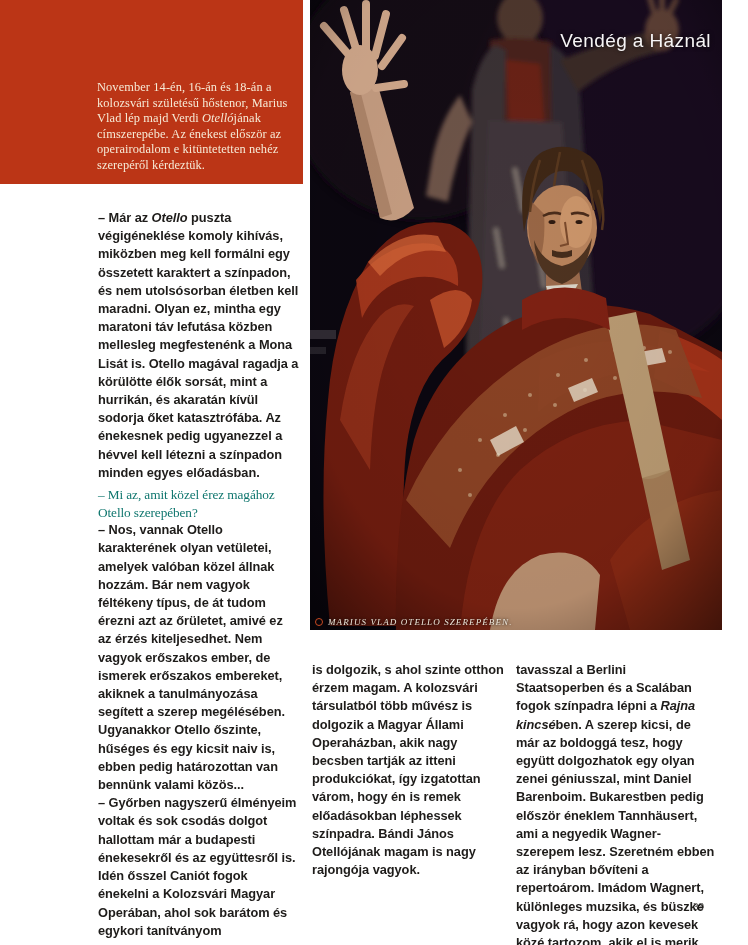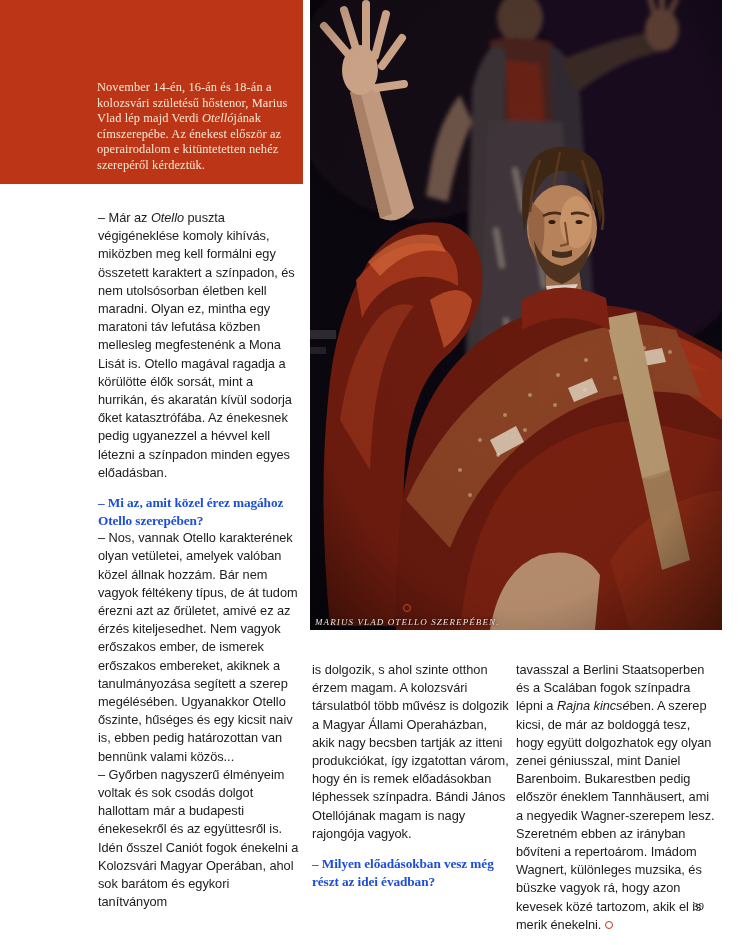--- a/index.html
+++ b/index.html
@@ -20,32 +20,32 @@
   .intro-text i{font-style:italic;}
 
   
   .photo{position:absolute;left:310px;top:0;width:412px;height:630px;margin:0;overflow:hidden;background:#0b0710;}
   .photo svg{display:block;}
   .section-header{position:absolute;top:30px;right:11px;margin:0;
         font-family:"Liberation Sans",sans-serif;font-weight:400;font-size:19px;
         color:var(--photo-ink);letter-spacing:0.4px;text-shadow:0 0 4px rgba(0,0,0,.7);}
   .caption{position:absolute;left:5px;bottom:3px;display:flex;align-items:center;gap:5px;
         font-family:"Liberation Serif",serif;font-style:italic;font-size:9px;
-        letter-spacing:1.1px;color:#ece6da;text-shadow:0 0 3px rgba(0,0,0,.9);white-space:nowrap;flex-direction:column;}
+        letter-spacing:1.1px;color:#ece6da;text-shadow:0 0 3px rgba(0,0,0,.9);white-space:nowrap;}
   .ring{display:inline-block;width:6px;height:6px;border:1.6px solid #c84a22;border-radius:50%;flex:0 0 auto;}
 
   
   .col{position:absolute;color:var(--body-ink);}
   .col1{left:98px;top:209px;width:201px;}
   .col2{left:312px;top:661px;width:200px;}
   .col3{left:516px;top:661px;width:201px;}
-  .col p{margin:0;}
+  .col p{margin:0;font-weight:bold;}
   .col p.body{font-family:"Liberation Sans",sans-serif;font-size:12.8px;line-height:18.2px;letter-spacing:-0.05px;}
-  .col p.question{font-family:"Liberation Serif",serif;font-weight:700;font-size:13.3px;line-height:17.6px;
-        margin-top:12px;letter-spacing:-0.1px;color:#1d4ed8;}
+  .col p.question{font-family:"Liberation Serif",serif;font-weight:400;font-size:13.3px;line-height:17.6px;
+        margin-top:4px;letter-spacing:-0.1px;color:#0f766e;}
   .col > p:first-child{margin-top:0;}
   .col i{font-style:italic;}
   .endmark{display:inline-block;width:6px;height:6px;border:1.8px solid var(--accent);
         border-radius:50%;margin-left:4px;}
 
   .page-number{position:absolute;left:693px;top:900px;
         font-family:"Liberation Serif",serif;font-size:11px;color:#242220;}
 </style>
 </head>
 <body>
@@ -172,35 +172,35 @@
           <path d="M230,160 Q222,184 220,212"></path>
             <path d="M250,152 Q246,170 244,186"></path>
           <path d="M272,160 Q280,184 284,210"></path>
             <path d="M288,190 Q296,210 292,230"></path>
         </g>
       </g>
 
       <rect width="412" height="630" fill="url(#vig)"></rect>
     </svg>
 
+    <h1 class="section-header">Vendég a Háznál</h1>
 
     <figcaption class="caption">
       <span class="ring"></span>
       <span class="caption-text">MARIUS VLAD OTELLO SZEREPÉBEN.</span>
     </figcaption>
   </figure>
 
   <section class="col col1">
       <p class="body"><span>– Már az </span><i>Otello</i><span> puszta végigéneklése komoly kihívás, miközben meg kell formálni egy összetett karaktert a színpadon, és nem utolsósorban életben kell maradni. Olyan ez, mintha egy maratoni táv lefutása közben mellesleg megfestenénk a Mona Lisát is. Otello magával ragadja a körülötte élők sorsát, mint a hurrikán, és akaratán kívül sodorja őket katasztrófába. Az énekesnek pedig ugyanezzel a hévvel kell létezni a színpadon minden egyes előadásban.</span></p>
       <p class="question"><span>– Mi az, amit közel érez magához Otello szerepében?</span></p>
       <p class="body"><span>– Nos, vannak Otello karakterének olyan vetületei, amelyek valóban közel állnak hozzám. Bár nem vagyok féltékeny típus, de át tudom érezni azt az őrületet, amivé ez az érzés kiteljesedhet. Nem vagyok erőszakos ember, de ismerek erőszakos embereket, akiknek a tanulmányozása segített a szerep megélésében. Ugyanakkor Otello őszinte, hűséges és egy kicsit naiv is, ebben pedig határozottan van bennünk valami közös...</span></p>
       <p class="body"><span>– Győrben nagyszerű élményeim voltak és sok csodás dolgot hallottam már a budapesti énekesekről és az együttesről is. Idén ősszel Caniót fogok énekelni a Kolozsvári Magyar Operában, ahol sok barátom és egykori tanítványom</span></p>
     </section>
   <section class="col col2">
       <p class="body"><span>is dolgozik, s ahol szinte otthon érzem magam. A kolozsvári társulatból több művész is dolgozik a Magyar Állami Operaházban, akik nagy becsben tartják az itteni produkciókat, így izgatottan várom, hogy én is remek előadásokban léphessek színpadra. Bándi János Otellójának magam is nagy rajongója vagyok.</span></p>
-      <p class="question"><span>– Milyen előadásokban vesz még részt az idei évadban?</span></p>
     </section>
   <section class="col col3">
       <p class="body"><span>tavasszal a Berlini Staatsoperben és a Scalában fogok színpadra lépni a </span><i>Rajna kincsé</i><span>ben. A szerep kicsi, de már az boldoggá tesz, hogy együtt dolgozhatok egy olyan zenei géniusszal, mint Daniel Barenboim. Bukarestben pedig először éneklem Tannhäusert, ami a negyedik Wagner-szerepem lesz. Szeretném ebben az irányban bővíteni a repertoárom. Imádom Wagnert, különleges muzsika, és büszke vagyok rá, hogy azon kevesek közé tartozom, akik el is merik énekelni.</span><span class="endmark"></span></p>
     </section>
 
   <div class="page-number">39</div>
 </div>
 
 </body></html>

